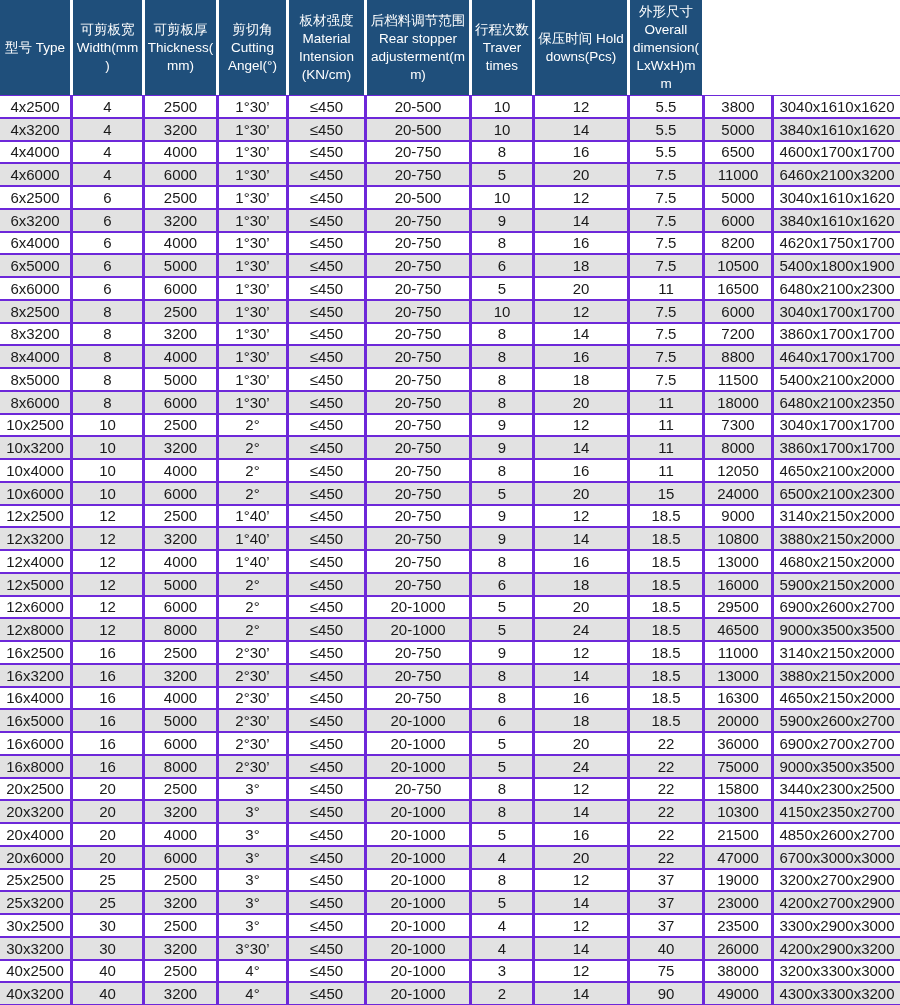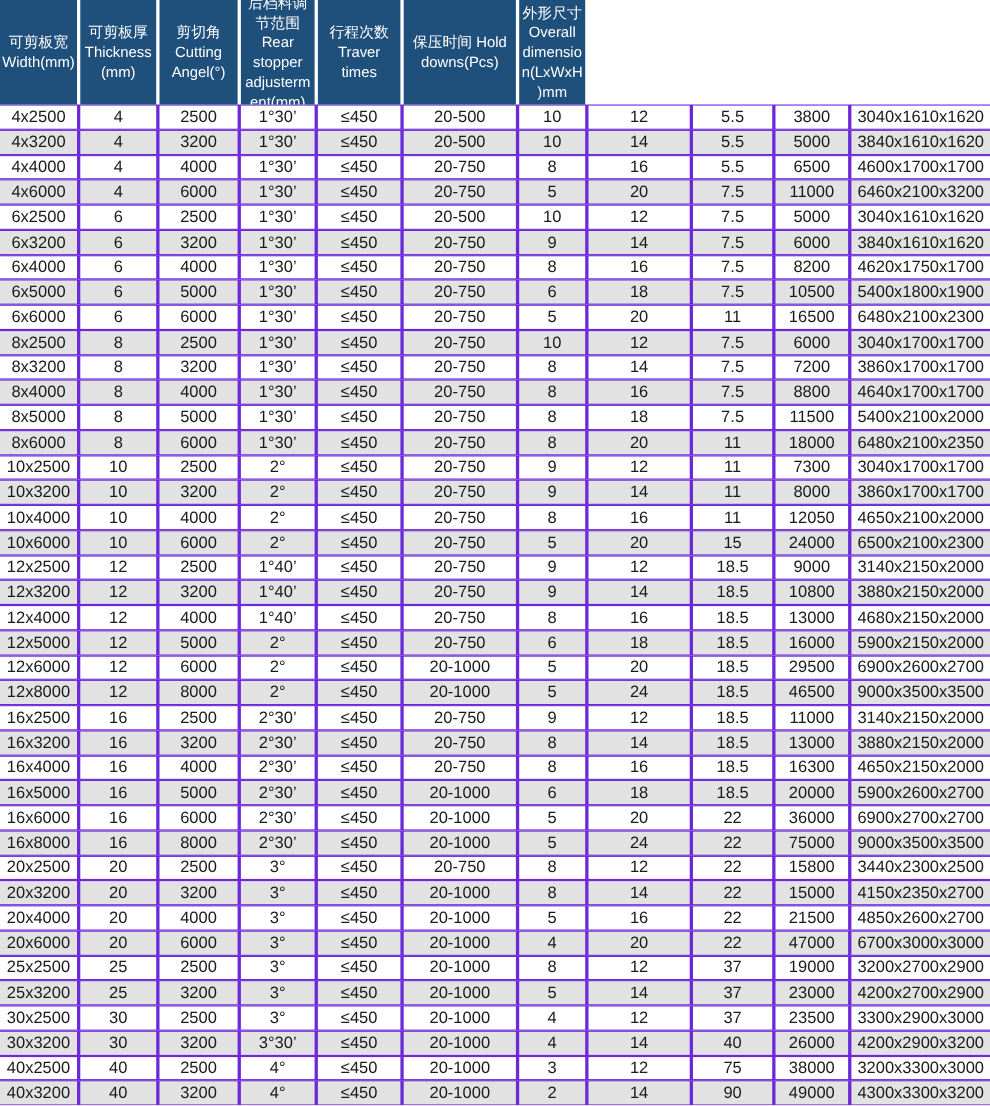--- a/index.html
+++ b/index.html
@@ -48,23 +48,25 @@
     white-space:nowrap;
     overflow:hidden;
   }
   .tr.alt .td{background:var(--row-alt-bg);}
 </style>
 </head>
 <body>
 
 <div class="spec-table">
   <div class="thead" id="thead">
+      <div class="th">型号 Type</div>
       <div class="th">可剪板宽 Width(mm)</div>
       <div class="th">可剪板厚 Thickness(mm)</div>
       <div class="th">剪切角 Cutting Angel(°)</div>
+      <div class="th">板材强度 Material Intension (KN/cm)</div>
       <div class="th">后档料调节范围 Rear stopper adjusterment(mm)</div>
       <div class="th">行程次数 Traver times</div>
       <div class="th">保压时间 Hold downs(Pcs)</div>
       <div class="th">外形尺寸 Overall dimension(LxWxH)mm</div>
     </div>
   <div class="tbody" id="tbody">
       <div class="tr">
         <div class="td">4x2500</div>
         <div class="td">4</div>
         <div class="td">2500</div>
@@ -470,21 +472,21 @@
       <div class="tr alt">
         <div class="td">20x3200</div>
         <div class="td">20</div>
         <div class="td">3200</div>
         <div class="td">3°</div>
         <div class="td">≤450</div>
         <div class="td">20-1000</div>
         <div class="td">8</div>
         <div class="td">14</div>
         <div class="td">22</div>
-        <div class="td">15000</div>
+        <div class="td">10300</div>
         <div class="td">4150x2350x2700</div>
       </div>
       <div class="tr">
         <div class="td">20x4000</div>
         <div class="td">20</div>
         <div class="td">4000</div>
         <div class="td">3°</div>
         <div class="td">≤450</div>
         <div class="td">20-1000</div>
         <div class="td">5</div>

